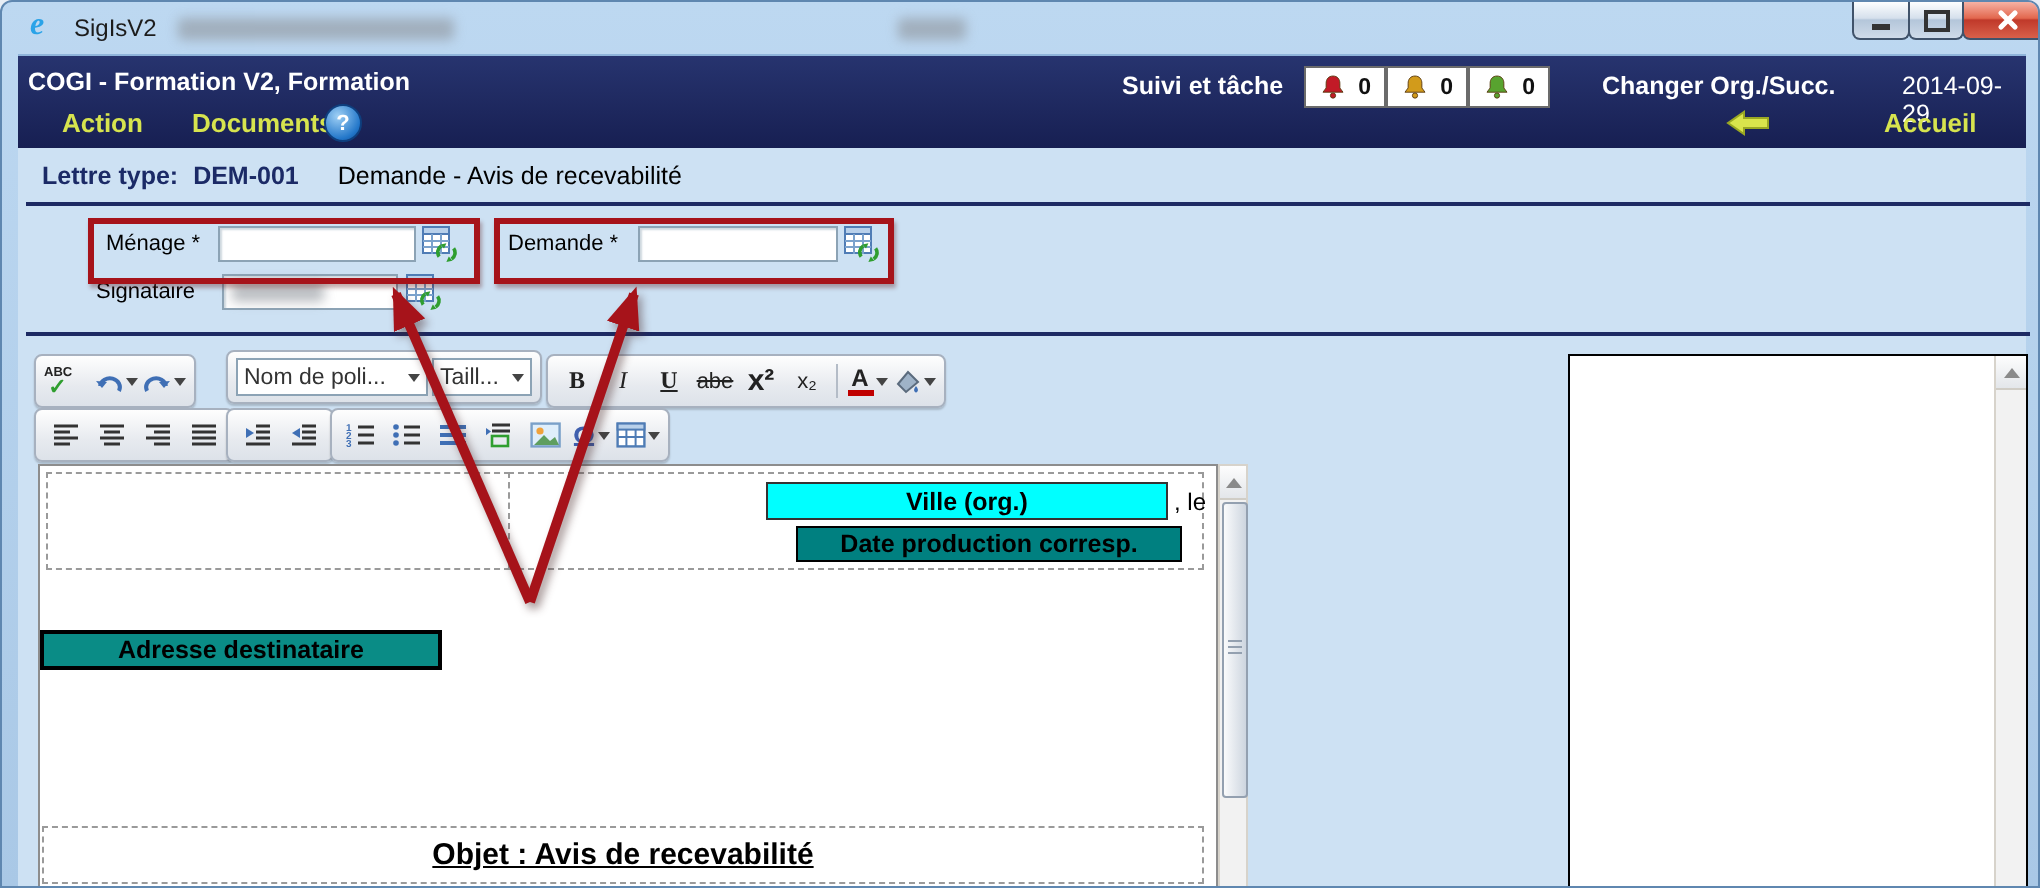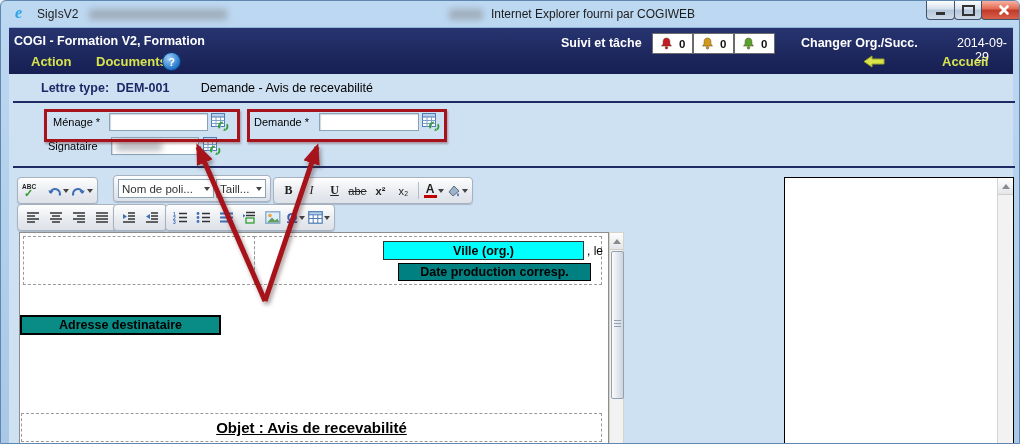--- a/index.html
+++ b/index.html
@@ -14,33 +14,33 @@
   .redact{position:absolute;top:8px;height:11px;background:#8f949b;border-radius:2px;
           filter:blur(3px);opacity:.6;}
   .winbtns{position:absolute;left:926px;top:0;display:flex;}
   .wbtn{height:19px;border:1px solid #40536b;border-top:none;display:flex;align-items:center;
         justify-content:center;box-sizing:border-box;border-radius:0 0 4px 4px;margin-left:-1px;
         background:linear-gradient(#fdfeff,#d5e0ec 45%,#b4c6da 50%,#cfdbe9);}
   .wbtn.close{background:linear-gradient(#f7b2a4,#e2674e 45%,#c0392a 50%,#d8604a);}
   
   .navy{left:8px;top:26px;width:1004px;height:46px;
         background:linear-gradient(#27346f,#171f52);border-top:1px solid #8fb4da;}
-  .navy .white{color:#fff;font-weight:bold;font-size:12.5px;text-align:center;}
+  .navy .white{color:#fff;font-weight:bold;font-size:12.5px;}
   .navy .yellow{color:#d7e44e;font-weight:bold;font-size:13px;}
   .bellbox{position:absolute;top:5px;width:39px;height:19px;background:#fff;
            border:1px solid #6b6b6b;display:flex;align-items:center;justify-content:space-evenly;
            font-size:11.5px;font-weight:bold;color:#111;}
   .helpicon{position:absolute;left:153px;top:24px;width:17px;height:17px;border-radius:50%;
             background:radial-gradient(circle at 35% 30%,#9fd0f5,#2276c9 70%,#12498c);
             border:1px solid #0e3f7e;color:#fff;font-weight:bold;font-size:11px;
             display:flex;align-items:center;justify-content:center;}
   
   .client{left:8px;top:72px;width:1004px;height:372px;background:#cde1f3;}
   .lettre{left:20px;top:80px;font-size:12.5px;color:#000;}
-  .lettre b{color:#1b2a66;margin-left:20px;}
+  .lettre b{color:#1b2a66;}
   .hr{left:12px;width:1002px;height:2px;background:#1d2a63;}
   
   .flabel{font-size:11px;color:#000;}
   .finput{background:#fff;border:1px solid #8ca3b5;box-shadow:inset 1px 1px 1px #cfd8df;
           box-sizing:border-box;}
   .redbox{border:3px solid #a6131a;box-shadow:1px 2px 2px rgba(90,20,20,.35);z-index:30;}
   
   .tgroup{position:absolute;height:25px;display:flex;align-items:center;gap:2px;padding:0 4px;
           background:linear-gradient(#fefefe,#e7eaef 60%,#dde2e9);
           border:1px solid #a7b1bf;border-radius:4px;box-shadow:0 1px 1px rgba(0,0,0,.18);}
@@ -90,21 +90,20 @@
   </defs>
 </svg>
 
 <div id="stage">
 
   <div class="abs titlebar">
     <span class="tb-item ie-e" style="left:14px">e</span>
     <span class="tb-item" style="left:36px">SigIsV2</span>
     <span class="redact" style="left:88px;width:138px"></span>
     <span class="redact" style="left:448px;width:34px"></span>
-    <span class="tb-item" style="left:490px">Internet Explorer fourni par COGIWEB</span>
     <div class="winbtns">
       <div class="wbtn" style="width:29px">
         <div style="width:9px;height:3px;background:#333;margin-top:7px"></div>
       </div>
       <div class="wbtn" style="width:28px">
         <div style="width:9px;height:7px;border:2px solid #333"></div>
       </div>
       <div class="wbtn close" style="width:46px">
         <svg class="ic" width="12" height="12" viewBox="0 0 12 12">
           <path d="M2.5 2.5 L9.5 9.5 M9.5 2.5 L2.5 9.5" stroke="#fff" stroke-width="2.6" stroke-linecap="round"></path>
@@ -145,21 +144,21 @@
     <span class="abs white" style="left:942px;top:8px;font-weight:normal">2014-09-29</span>
     <svg class="abs ic" width="22" height="13" style="left:854px;top:27px">
       <path d="M9 1 L9 4 H21 V9 H9 V12 L1 6.5 Z" fill="#d9e44c" stroke="#9aa823"></path>
     </svg>
     <span class="abs yellow" style="left:933px;top:26px">Accueil</span>
   </div>
 
   <div class="abs lettre">
     <b>Lettre type:</b>
     <b style="margin-left:4px">DEM-001</b>
-    <span style="margin-left:28px">Demande - Avis de recevabilité</span>
+    <span style="margin-left:16px">Demande - Avis de recevabilité</span>
   </div>
   <div class="abs hr" style="top:100px"></div>
 
   <span class="abs flabel" style="left:52px;top:115px">Ménage *</span>
   <div class="abs finput" style="left:108px;top:112px;width:99px;height:18px"></div>
   <svg class="abs ic" width="18" height="18" style="left:210px;top:112px">
       <use href="#sym-lookup"></use>
     </svg>
 
   <span class="abs flabel" style="left:253px;top:115px">Demande *</span>
@@ -208,21 +207,21 @@
       <span>Taill...</span>
       <div class="dar"></div>
     </div>
   </div>
 
   <div class="tgroup" style="left:272px;top:176px">
     <div class="tbtn" style="font-weight:bold;font-family:'Liberation Serif',serif">B</div>
     <div class="tbtn" style="font-style:italic;font-family:'Liberation Serif',serif">I</div>
     <div class="tbtn" style="font-weight:bold;text-decoration:underline;font-family:'Liberation Serif',serif">U</div>
     <div class="tbtn" style="text-decoration:line-through;font-size:11px">abe</div>
-    <div class="tbtn" style="font-weight:bold;font-size:11px">x²</div>
+    <div class="tbtn" style="font-weight:bold;font-size:15px">x²</div>
     <div class="tbtn" style="font-weight:normal;font-size:11px">x₂</div>
     <div class="tsep"></div>
     <div class="tbtn">
       <span style="display:inline-block;text-align:center">
         <span style="font-weight:bold;font-size:12px;line-height:10px;display:block">A</span>
         <span style="display:block;width:13px;height:3px;background:#c00000;margin:1px auto 0"></span>
       </span>
         <div class="dar"></div>
     </div>
     <div class="tbtn">

